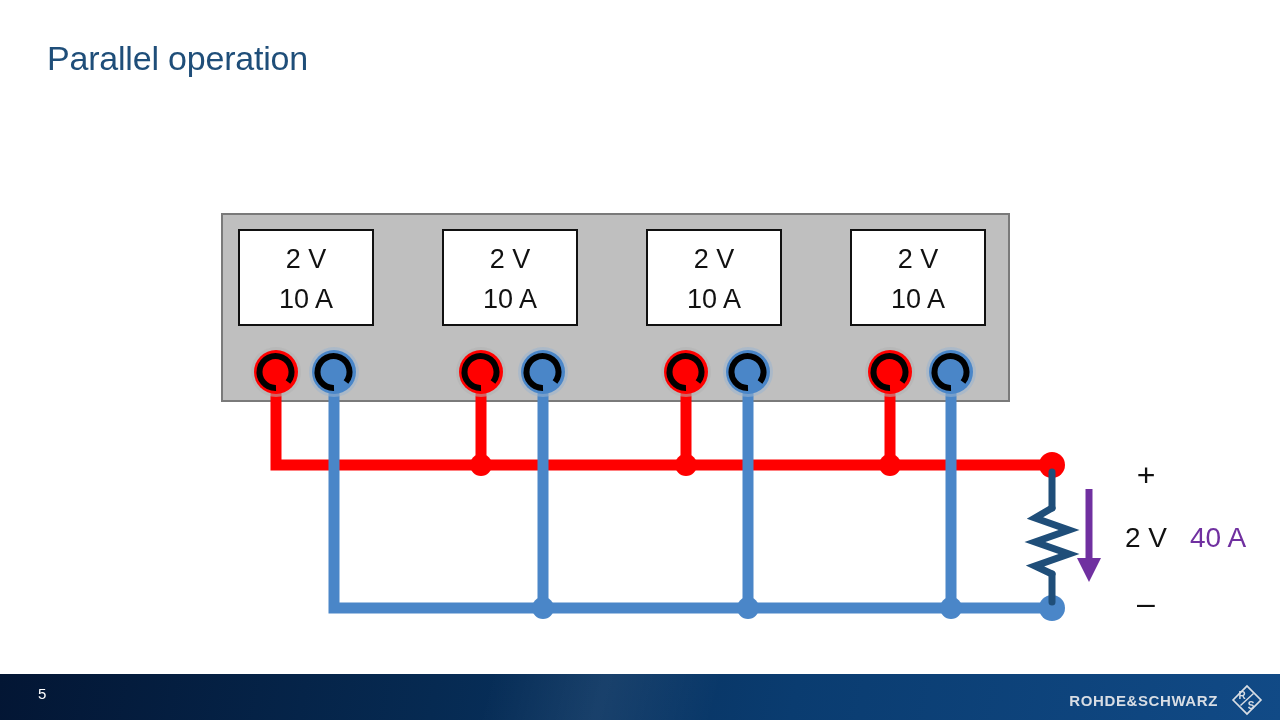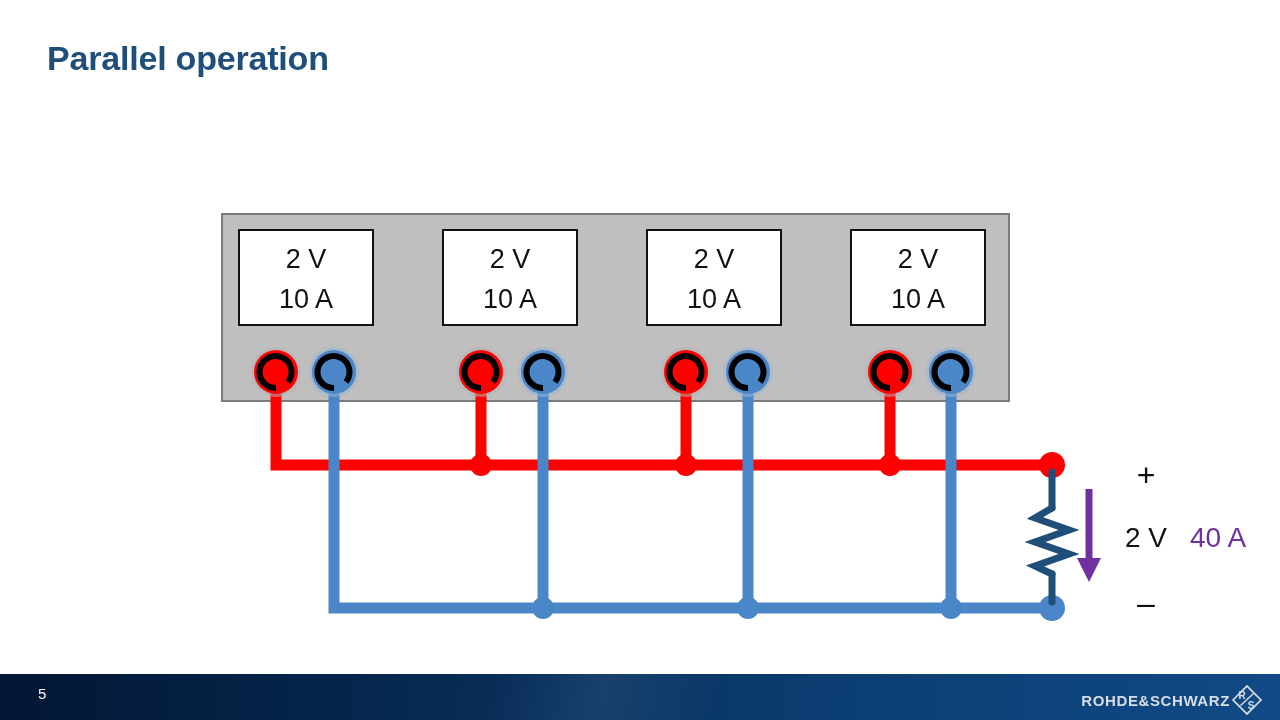--- a/index.html
+++ b/index.html
@@ -20,21 +20,21 @@
     width: 1280px;
     height: 720px;
     background: #ffffff;
   }
   
   #slide-title {
     position: absolute;
     left: 47px;
     top: 39px;
     font-size: 34px;
-    font-weight: bold;
+    font-weight: normal;
     color: #1F4E79;
     letter-spacing: -0.2px;
     white-space: nowrap;
   }
   
   #diagram {
     position: absolute;
     left: 0;
     top: 0;
     width: 1280px;
@@ -96,20 +96,21 @@
     text-align: center;
     font-size: 15px;
     color: #ffffff;
   }
   #brand {
     position: absolute;
     right: 16px;
     top: 9px;
     display: flex;
     align-items: center;
+    gap: 12px;
     margin-left: 40px;
   }
   #brand-wordmark {
     font-size: 15px;
     font-weight: bold;
     color: #d8dde4;
     letter-spacing: 0.6px;
     white-space: nowrap;
   }
 </style>

